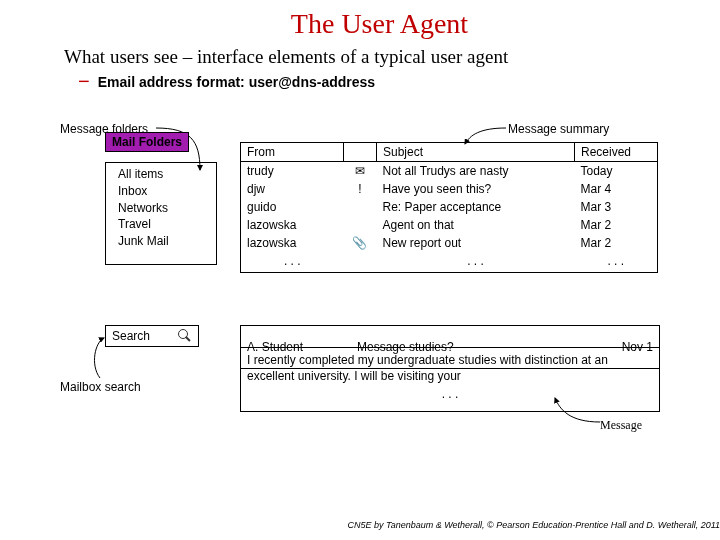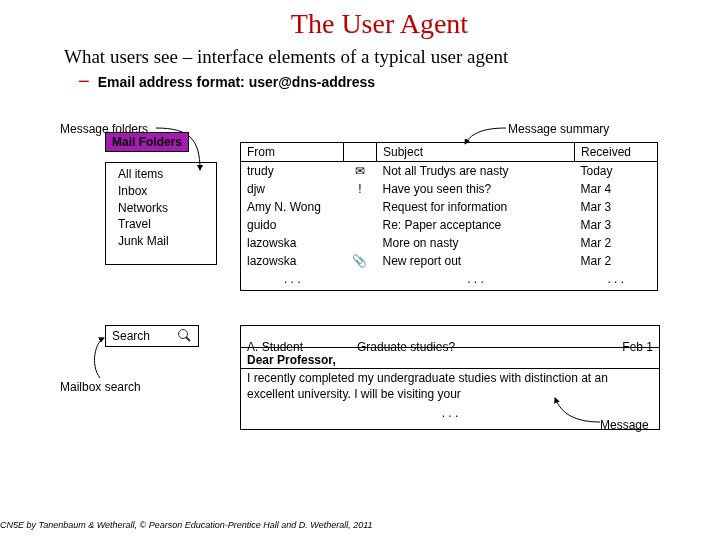--- a/index.html
+++ b/index.html
@@ -175,41 +175,41 @@
     left: 0; top: 0;
     width: 620px;
     height: 360px;
     pointer-events: none;
   }
   .footer {
     position: absolute;
     bottom: 10px;
     left: 0;
     width: 720px;
-    text-align: left;
+    text-align: right;
     font-size: 9px;
     font-style: italic;
     color: #000;
   }
 </style>
 </head>
 <body>
 
 <div class="title">The User Agent</div>
 <div class="subtitle">What users see – interface elements of a typical user agent</div>
 <div class="bullet-row">
   <span class="bullet-dash">−</span><span>Email address format: user@dns-address</span>
 </div>
 
 <div class="diagram">
 
   <div class="callout" style="left:0px; top:2px;">Message folders</div>
   <div class="callout" style="left:0px; top:260px;">Mailbox search</div>
   <div class="callout" style="left:448px; top:2px;">Message summary</div>
-  <div class="callout" style="left:540px; top:298px;">Message</div>
+  <div class="callout" style="left:540px; top:298px;font-family:Liberation Serif, serif;">Message</div>
 
   <svg class="svg-arrows">
     <defs>
       <marker id="ah" markerWidth="6" markerHeight="6" refX="5" refY="3" orient="auto">
         <path d="M0,0 L6,3 L0,6 Z" fill="#000"></path>
       </marker>
     </defs>
 
     <path d="M96,8 C130,8 140,20 140,50" stroke="#000" fill="none" stroke-width="1" marker-end="url(#ah)"></path>
 
@@ -253,59 +253,52 @@
         <td>Not all Trudys are nasty</td>
         <td>Today</td>
       </tr>
       <tr>
         <td>djw</td>
         <td class="icon">!</td>
         <td>Have you seen this?</td>
         <td>Mar 4</td>
       </tr>
       <tr>
-        <td>Amy N. Wong</td>
-        <td class="icon"></td>
-        <td>Request for information</td>
-        <td>Mar 3</td>
-      </tr>
-      <tr>
         <td>guido</td>
         <td class="icon"></td>
         <td>Re: Paper acceptance</td>
         <td>Mar 3</td>
       </tr>
       <tr>
         <td>lazowska</td>
         <td class="icon"></td>
-        <td>More on nasty</td>
+        <td>Agent on that</td>
         <td>Mar 2</td>
       </tr>
       <tr>
         <td>lazowska</td>
         <td class="icon">📎</td>
         <td>New report out</td>
         <td>Mar 2</td>
       </tr>
       <tr class="ellipsis-row">
         <td>. . .</td>
         <td></td>
         <td>. . .</td>
         <td>. . .</td>
       </tr>
     </tbody>
   </table>
 
   <div class="preview-header">
     <span class="pfrom">A. Student</span>
-    <span class="psubj">Graduate studies?</span>
-    <span class="pdate">Feb 1</span>
+    <span class="psubj">Message studies?</span>
+    <span class="pdate">Nov 1</span>
   </div>
 
   <div class="preview-body">
-    <div class="salutation">Dear Professor,</div>
     <div>I recently completed my undergraduate studies with distinction at an excellent university. I will be visiting your</div>
     <div class="body-ellipsis">. . .</div>
   </div>
 
 </div>
 
 <div class="footer">CN5E by Tanenbaum &amp; Wetherall, © Pearson Education-Prentice Hall and D. Wetherall, 2011</div>
 
 </body></html>

